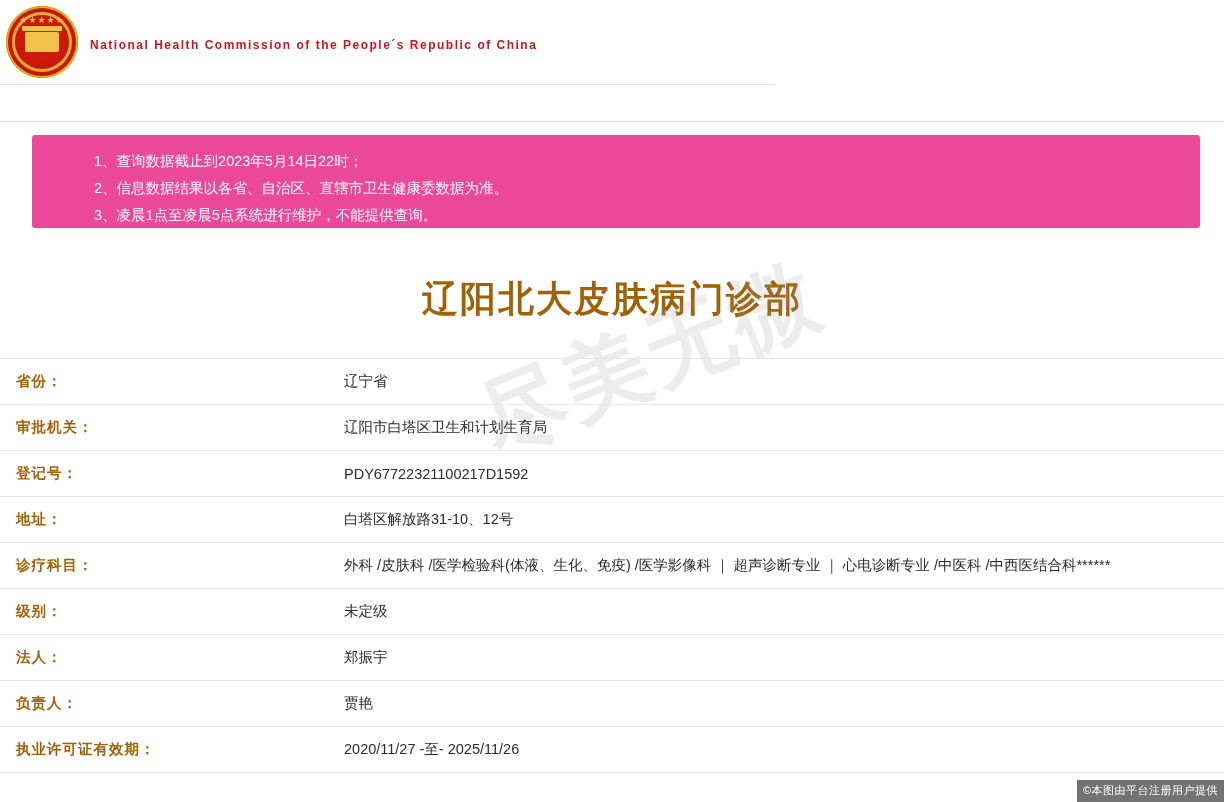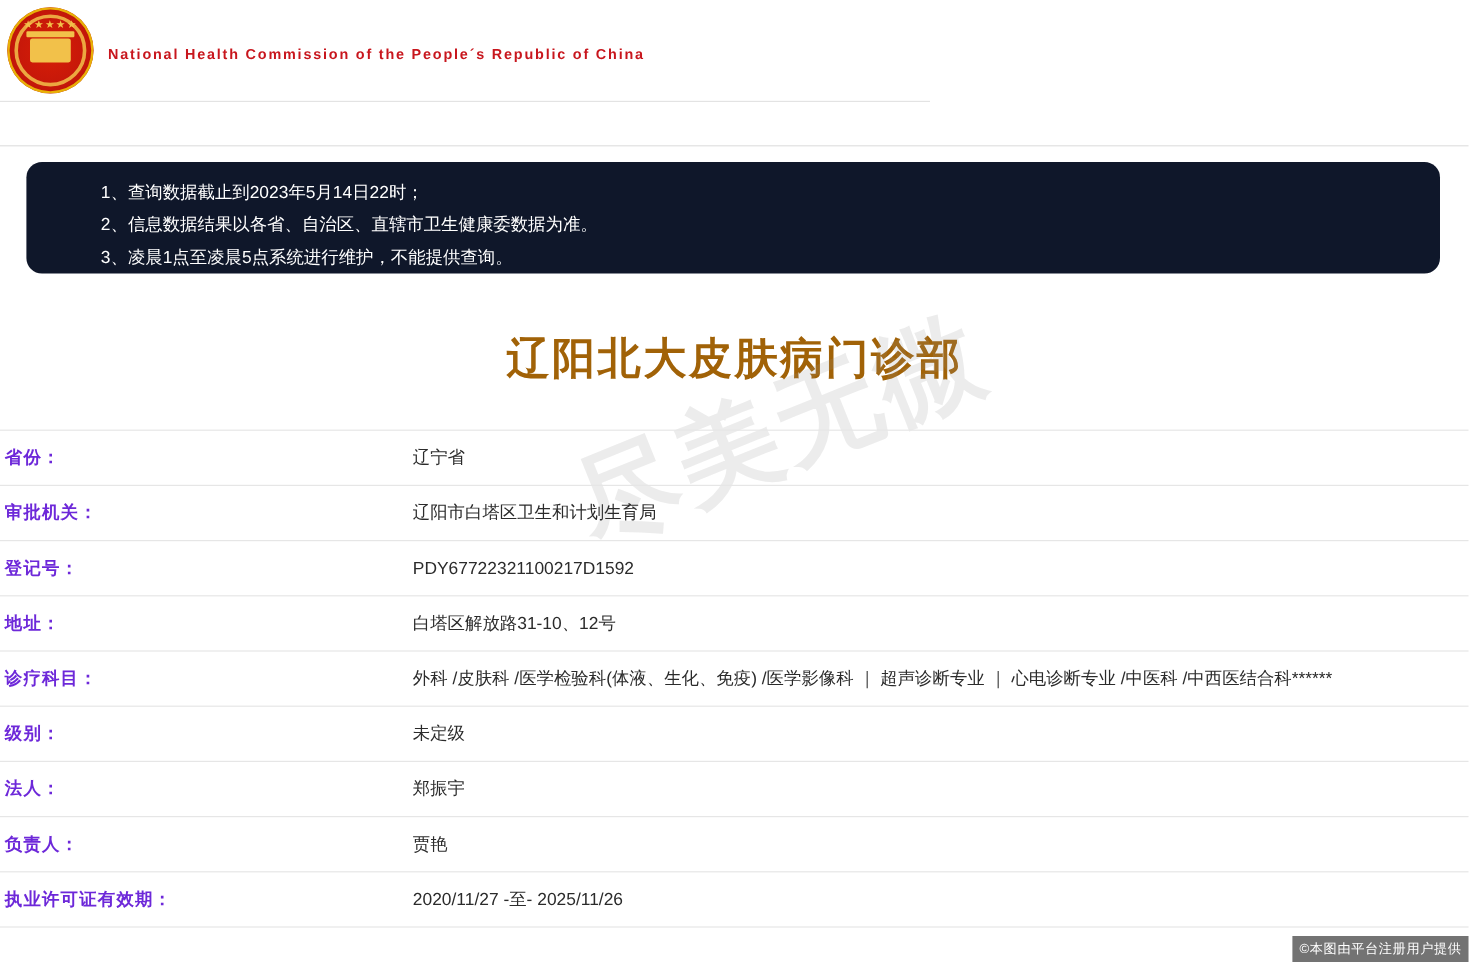--- a/index.html
+++ b/index.html
@@ -96,24 +96,24 @@
   }
   .header-rule {
     width: 1224px;
     height: 1px;
     background: #e0e0e0;
     margin-top: 36px;
   }
 
   
   .notice {
-    margin: 13px 24px 0 22px;
-    background: #0f172a;
+    margin: 13px 24px 0 32px;
+    background: #ec4899;
     color: #ffffff;
-    border-radius: 13px;
+    border-radius: 3px;
     padding: 13px 20px 14px 62px;
     line-height: 1.85;
     font-size: 14.5px;
     height: 93px;
   }
   .notice div { white-space: nowrap; }
 
   
   .inst-title {
     text-align: center;
@@ -136,23 +136,23 @@
   .info-table tr { height: 46px; }
   .info-table td {
     border-top: 1px solid #e6e6e6;
     border-bottom: 1px solid #e6e6e6;
     font-size: 14.5px;
     color: #222222;
     vertical-align: middle;
   }
   .info-table td.label {
     width: 340px;
-    padding-left: 4px;
-    font-weight: bold;
-    color: #6d28d9;
+    padding-left: 16px;
+    font-weight: bold;
+    color: #a16207;
     letter-spacing: 1px;
   }
   .info-table td.value {
     padding-left: 4px;
     padding-right: 32px;
     color: #2b2b2b;
     font-weight: normal;
     white-space: nowrap;
     overflow: hidden;
     text-overflow: ellipsis;

